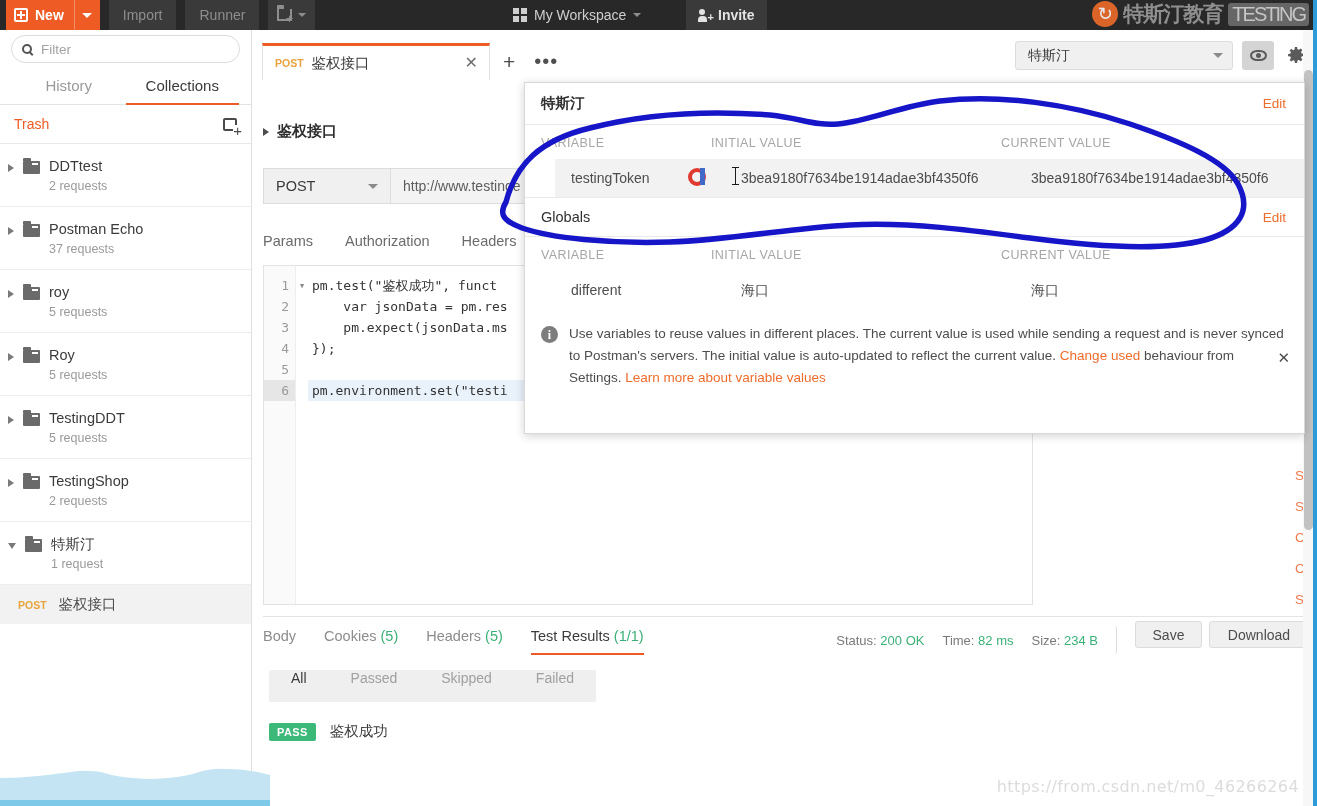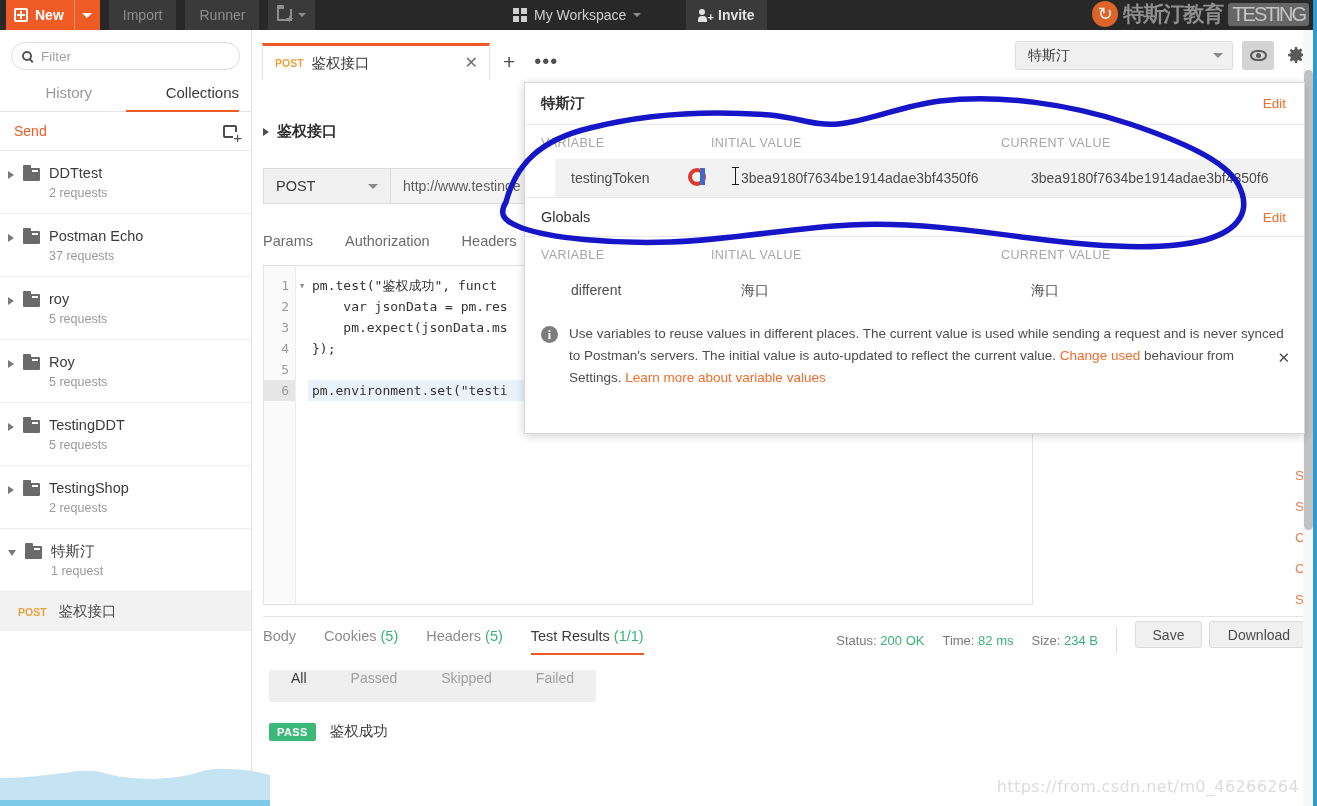--- a/index.html
+++ b/index.html
@@ -111,21 +111,21 @@
   .wm-chip {
     background: #6d6d6d; color: #d6d6d6; font-size: 20px; font-weight: normal;
     padding: 0 4px; border-radius: 3px; letter-spacing: -2px;
   }
 
   
   .sidebar {
     position: absolute; left: 0; top: 30px; width: 252px; height: 746px;
     background: #fff; border-right: 1px solid #e0e0e0;
   }
-  .filter-wrap { padding: 12px 11px 6px 11px; }
+  .filter-wrap { padding: 5px 11px 6px 11px; }
   .filter-box {
     height: 28px; border: 1px solid #dcdcdc; border-radius: 14px;
     display: flex; align-items: center; padding: 0 10px; gap: 9px;
   }
   .mag {
     width: 10px; height: 10px; border: 2px solid #555; border-radius: 50%;
     position: relative; flex: none;
   }
   .mag:after {
     content: ""; position: absolute; width: 2px; height: 5px; background: #555;
@@ -136,21 +136,21 @@
     font-family: "Liberation Sans", sans-serif; width: 100%; background: transparent;
   }
   .filter-input::placeholder { color: #a2a2a2; }
   .side-tabs {
     display: flex; border-bottom: 1px solid #e3e3e3; padding: 0 12px;
   }
   .side-tab {
     flex: 1; text-align: center; padding: 8px 0 9px; font-size: 15px;
     color: #9a9a9a; border-bottom: 2px solid transparent; margin-bottom: -1px;
   }
-  .side-tab.active { color: #3b3b3b; border-bottom-color: #ef5b25; text-align: right; }
+  .side-tab.active { color: #3b3b3b; border-bottom-color: #ef5b25; }
   .trash-row {
     display: flex; align-items: center; justify-content: space-between;
     padding: 11px 14px 11px 14px; border-bottom: 1px solid #e9e9e9;
   }
   .trash-label { color: #ef5b25; font-size: 14px; }
   .newfolder-ic {
     width: 14px; height: 13px; border: 2px solid #4a4a4a; border-radius: 2px;
     position: relative;
   }
   .newfolder-ic:after {
@@ -461,21 +461,21 @@
         <input class="filter-input" value="" placeholder="Filter" style="">
       </div>
     </div>
 
     <div class="side-tabs">
       <div class="side-tab">History</div>
       <div class="side-tab active">Collections</div>
     </div>
 
     <div class="trash-row">
-      <span class="trash-label">Send</span>
+      <span class="trash-label">Trash</span>
       <span class="newfolder-ic"></span>
     </div>
 
     <div>
       <div class="coll-item">
         <span class="arrow-r"></span>
         <span class="folder-ic"></span>
         <span class="coll-text">
           <span class="nm" style="display:block">DDTtest</span>
           <span class="cnt" style="display:block">2 requests</span>

